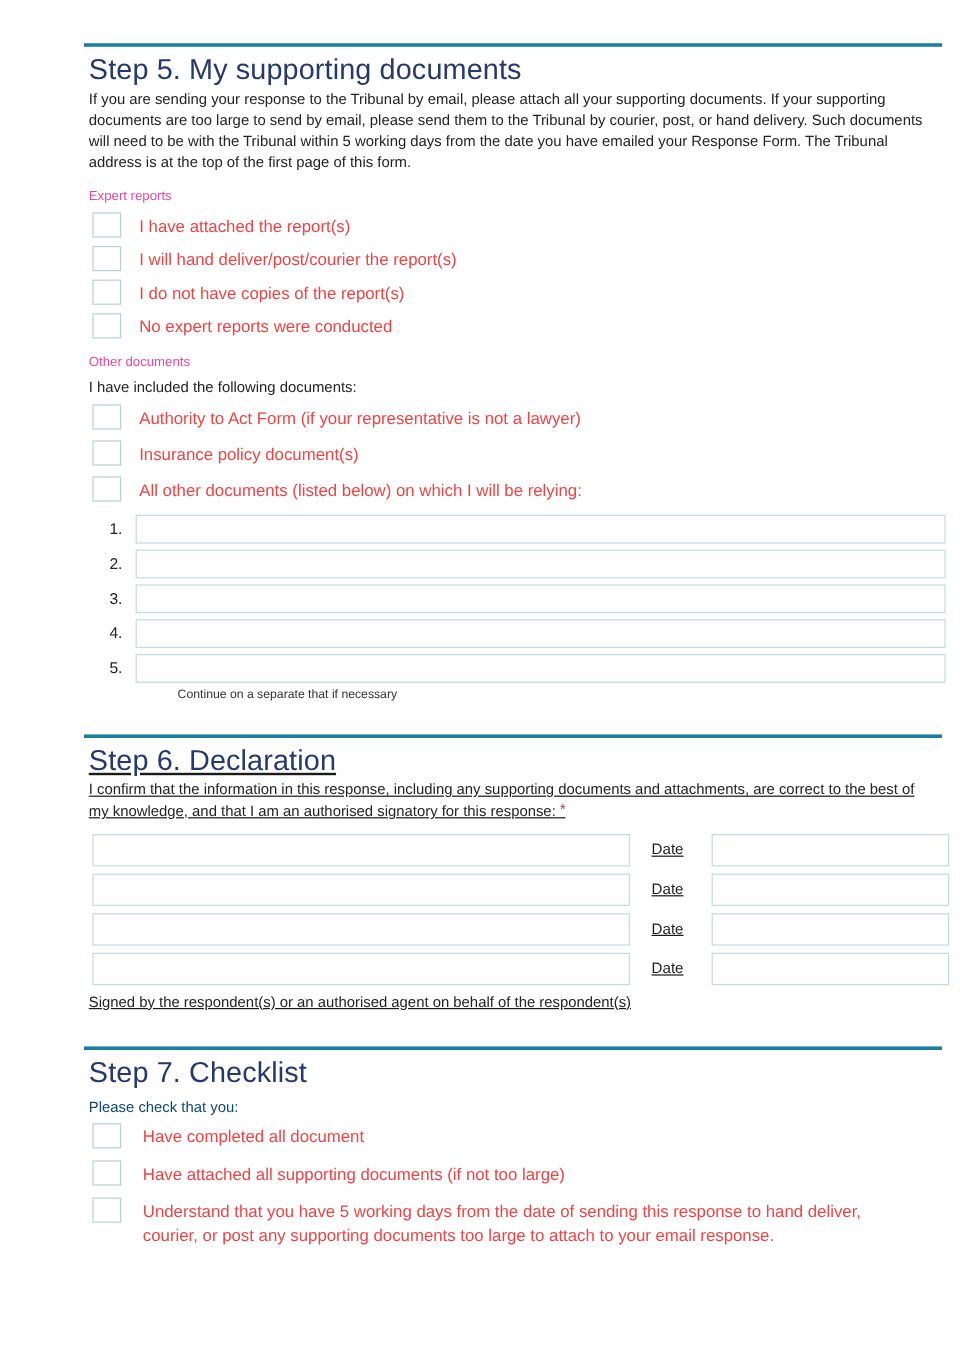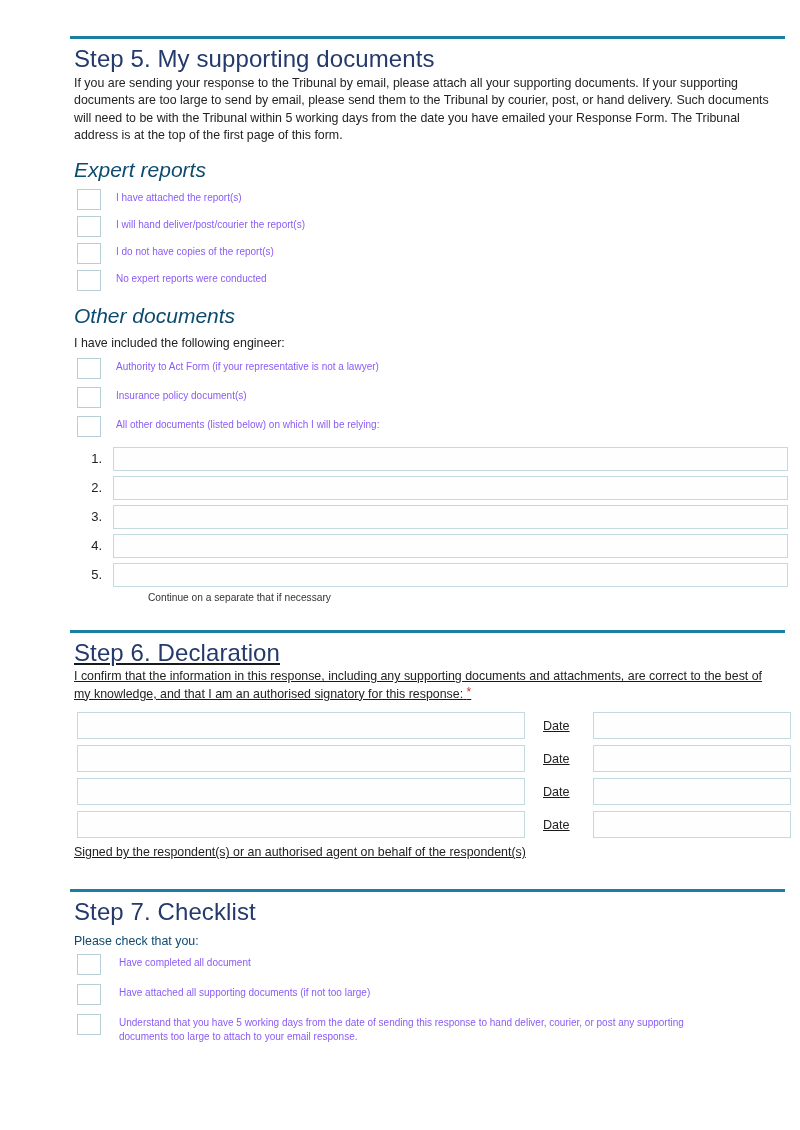--- a/index.html
+++ b/index.html
@@ -45,25 +45,24 @@
   .para {
     font-size: 12.4px;
     line-height: 1.42;
     color: #232323;
     margin: 0 0 2px 4px;
     width: 700px;
   }
   .para.tight { width: 690px; }
 
   .subhead {
-    font-size: 21px;
-    color: #0c4a6e;
+    font-size: 11px;
+    color: #ec4899;
     margin: 13px 0 7px 4px;
     font-weight: normal;
-    font-style: italic;
   }
 
   .req-star {
     color: #c0392b;
     font-size: 12px;
     vertical-align: top;
     line-height: 1;
   }
 
   
@@ -76,23 +75,23 @@
   .cb-box {
     width: 24px;
     height: 21px;
     border: 1px solid #b9cfd8;
     background: #ffffff;
     flex: 0 0 auto;
     margin-left: 7px;
     box-sizing: border-box;
   }
   .cb-label {
-    font-size: 10px;
+    font-size: 14px;
     line-height: 1.42;
-    color: #8b5cf6;
+    color: #ef4444;
     margin-left: 15px;
     padding-top: 2px;
   }
   .cb-label.multiline { width: 600px; }
 
   .cb-list.other .cb-row { margin-bottom: 8px; }
   .cb-list.other .cb-box { margin-left: 7px; }
   .cb-list.checklist .cb-row { margin-bottom: 9px; }
   .cb-list.checklist .cb-box { margin-left: 7px; }
   .cb-list.checklist .cb-label { margin-left: 18px; }
@@ -202,21 +201,21 @@
         <span class="cb-box"></span>
         <span class="cb-label">I do not have copies of the report(s)</span>
       </div>
       <div class="cb-row">
         <span class="cb-box"></span>
         <span class="cb-label">No expert reports were conducted</span>
       </div>
     </div>
 
     <h2 class="subhead">Other documents</h2>
-    <p class="para">I have included the following engineer:</p>
+    <p class="para">I have included the following documents:</p>
 
     <div class="cb-list other">
       <div class="cb-row">
         <span class="cb-box"></span>
         <span class="cb-label">Authority to Act Form (if your representative is not a lawyer)</span>
       </div>
       <div class="cb-row">
         <span class="cb-box"></span>
         <span class="cb-label">Insurance policy document(s)</span>
       </div>

